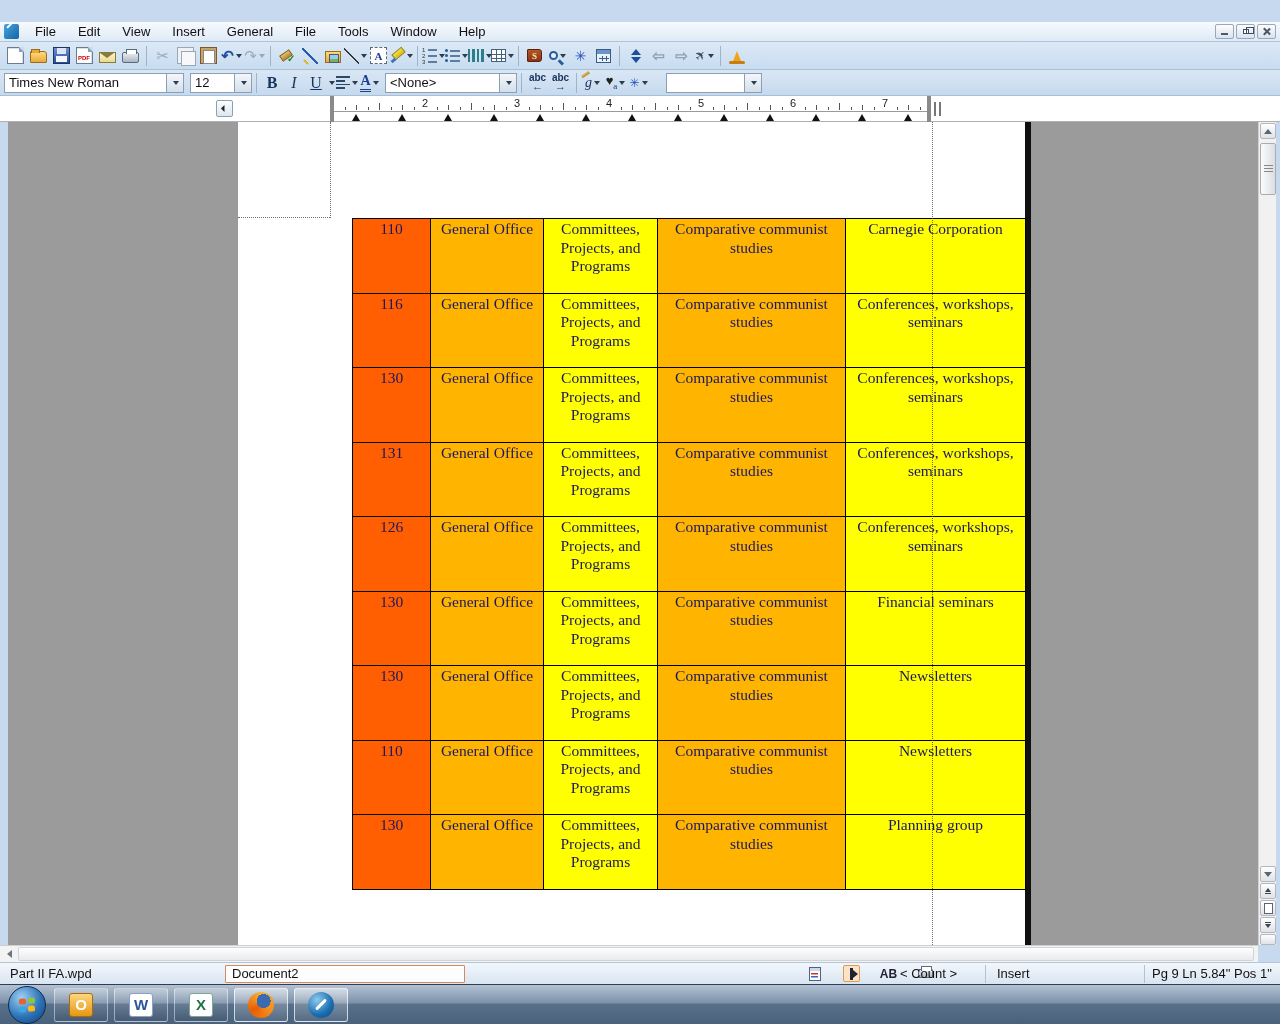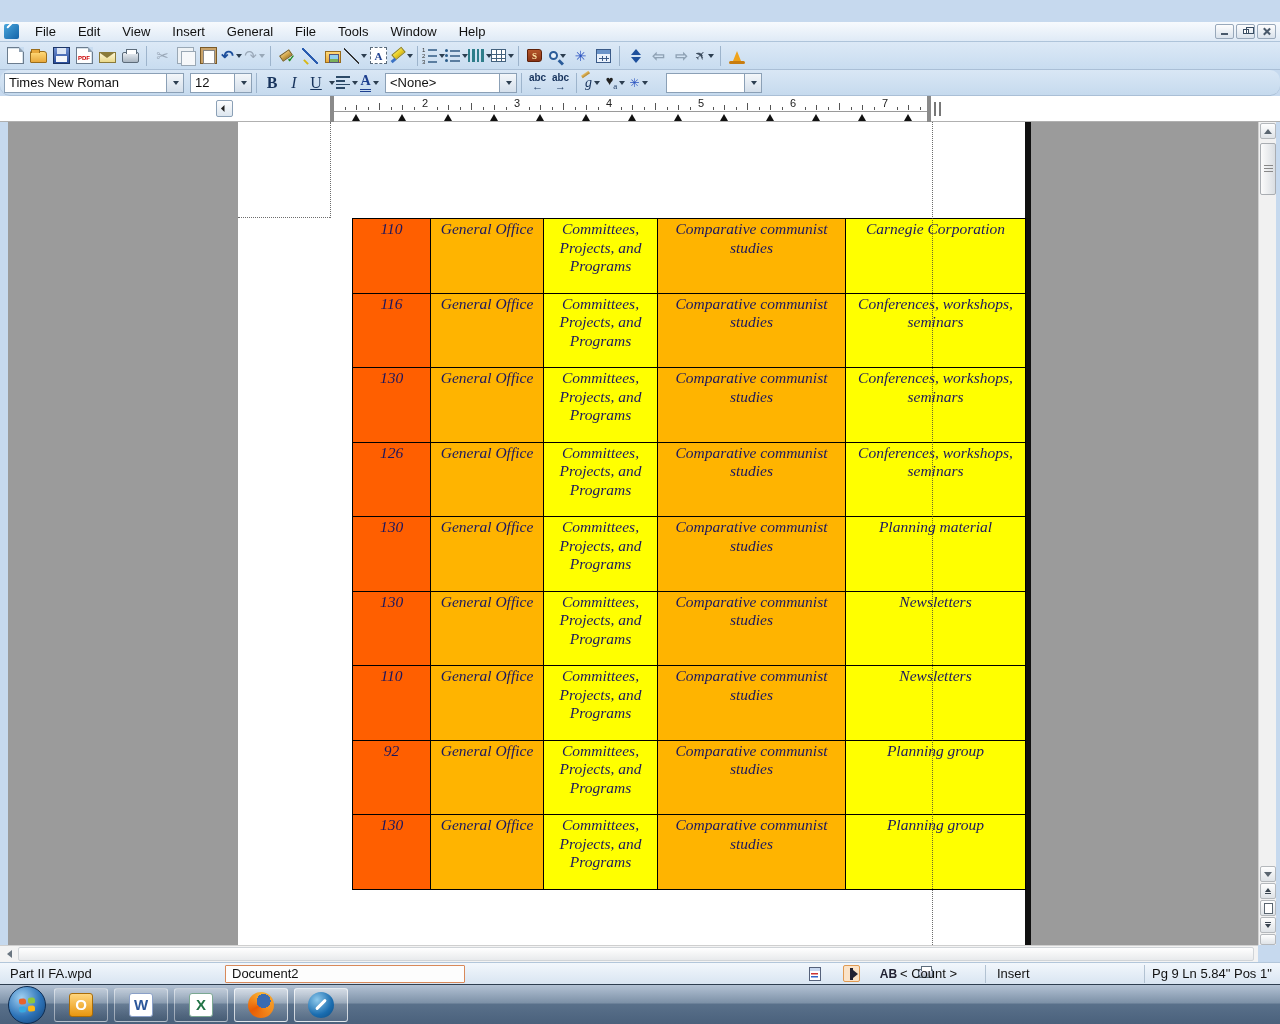--- a/index.html
+++ b/index.html
@@ -40,21 +40,21 @@
   .doc-btn .glyph-restore{ width:6px;height:5px; background:#fff;}
   .doc-btn .glyph-restore::before{ left:2px; top:-3px; width:6px; height:5px;}
   .doc-btn .glyph-x{ width:7px;height:7px;} .doc-btn .glyph-x::before,.doc-btn .glyph-x::after{ left:3px; top:-1px; width:1.6px; height:9px; background:#49596b;}
 
   
   #toolbar { position:absolute; left:0; top:42px; width:1280px; height:28px;
     background:linear-gradient(#dcE9f6,#c8dcf0); border-bottom:1px solid #aabfd6;
     display:flex; align-items:center; padding-left:4px; }
   #propbar { position:absolute; left:0; top:70px; width:1280px; height:26px;
     background:linear-gradient(#d9e7f5,#c6daee); border-bottom:1px solid #aabfd6;
-    display:flex; align-items:center; padding-left:4px;border-radius:10px; }
+    display:flex; align-items:center; padding-left:4px; }
   .tb-btn { width:23px; height:23px; display:flex; align-items:center; justify-content:center; border-radius:2px; position:relative; }
   .tb-sep { width:1px; height:20px; background:#9db4cc; margin:0 4px; }
   .dd { width:0;height:0;border-left:3px solid transparent;border-right:3px solid transparent;border-top:4px solid #2c3e50; margin-left:2px;}
   .dd.dis { border-top-color:#98a8b8; }
   .icon16 { width:17px; height:17px; position:relative; }
   .page-ic { background:#fff; border:1px solid #6b7c8e; box-shadow:inset -4px 4px 0 -3px #d7e2ea; }
   .page-ic::after{content:"";position:absolute;right:-1px;top:-1px;border-style:solid;border-width:0 5px 5px 0;border-color:transparent #c8dcf0 #8ea0b2 transparent;}
   .folder-ic { background:linear-gradient(#ffd978,#e8a93c); border:1px solid #9a6d1c; border-radius:1px 3px 1px 1px; margin-top:3px; height:12px; }
   .folder-ic::before{content:"";position:absolute;left:0;top:-3px;width:7px;height:3px;background:#e8a93c;border:1px solid #9a6d1c;border-bottom:none;}
   .floppy-ic { background:linear-gradient(#6f8fd0,#2a4d9b); border:1px solid #1c3566; }
@@ -140,21 +140,21 @@
   #ruler-ticks { position:absolute; left:0; top:0; width:100%; height:16px; border-bottom:1px solid #9a9a9a; }
   .tick { position:absolute; bottom:1px; width:1px; background:#555; }
   .ruler-num { position:absolute; top:1px; font-size:11px; color:#222; transform:translateX(-50%); font-family:"Liberation Sans",sans-serif;}
   #tabstrip { position:absolute; left:0; top:17px; width:100%; height:9px; }
   .tabstop { position:absolute; bottom:1px; width:0; height:0; border-left:4px solid transparent; border-right:4px solid transparent; border-bottom:7px solid #111; transform:translateX(-4px); }
   .ruler-edge { position:absolute; top:0; width:4px; height:26px; background:#8a8a8a; }
   #ruler-grip { position:absolute; left:598px; top:2px; width:7px; height:14px; border-left:2px solid #777; border-right:2px solid #777; }
 
   
   #main { position:absolute; left:0; top:122px; width:1280px; height:823px; background:#c6d9ee; }
-  #docview { position:absolute; left:8px; top:0; width:1250px; height:823px; background:#9b9b9b; overflow:hidden;font-style:italic; }
+  #docview { position:absolute; left:8px; top:0; width:1250px; height:823px; background:#9b9b9b; overflow:hidden; }
   #page { position:absolute; left:230px; top:0; width:787px; height:823px; background:#fff; }
   #page-shadow { position:absolute; left:1017px; top:0; width:6px; height:823px; background:#101010; }
   .guide-v { position:absolute; top:0; border-left:1px dotted rgba(60,60,60,.75); z-index:6; }
   .guide-h { position:absolute; border-top:1px dotted rgba(60,60,60,.75); z-index:6; }
 
   #doc-table { position:absolute; left:344px; top:96px; border-collapse:collapse; z-index:3;
     font-family:"Liberation Serif",serif; font-size:15.5px; line-height:18.5px; color:var(--cell-text,#1b1760); }
   #doc-table td { border:1.8px solid #000; vertical-align:top; text-align:center; padding:1px 2px 0 2px; height:74.5px; overflow:hidden; }
   #doc-table td.c1 { background:var(--c1,#ff5f00); width:78px; }
   #doc-table td.c2 { background:var(--c2,#ffb400); width:113px; }
@@ -596,53 +596,53 @@
               <td class="c5">Conferences, workshops, seminars</td>
             </tr>
             <tr>
               <td class="c1">130</td>
               <td class="c2">General Office</td>
               <td class="c3">Committees, Projects, and Programs</td>
               <td class="c4">Comparative communist studies</td>
               <td class="c5">Conferences, workshops, seminars</td>
             </tr>
             <tr>
+              <td class="c1">131</td>
+              <td class="c2">General Office</td>
+              <td class="c3">Committees, Projects, and Programs</td>
+              <td class="c4">Comparative communist studies</td>
+              <td class="c5">Conferences, workshops, seminars</td>
+            </tr>
+            <tr>
               <td class="c1">126</td>
               <td class="c2">General Office</td>
               <td class="c3">Committees, Projects, and Programs</td>
               <td class="c4">Comparative communist studies</td>
               <td class="c5">Conferences, workshops, seminars</td>
             </tr>
             <tr>
               <td class="c1">130</td>
               <td class="c2">General Office</td>
               <td class="c3">Committees, Projects, and Programs</td>
               <td class="c4">Comparative communist studies</td>
-              <td class="c5">Planning material</td>
+              <td class="c5">Financial seminars</td>
             </tr>
             <tr>
               <td class="c1">130</td>
               <td class="c2">General Office</td>
               <td class="c3">Committees, Projects, and Programs</td>
               <td class="c4">Comparative communist studies</td>
               <td class="c5">Newsletters</td>
             </tr>
             <tr>
               <td class="c1">110</td>
               <td class="c2">General Office</td>
               <td class="c3">Committees, Projects, and Programs</td>
               <td class="c4">Comparative communist studies</td>
               <td class="c5">Newsletters</td>
-            </tr>
-            <tr>
-              <td class="c1">92</td>
-              <td class="c2">General Office</td>
-              <td class="c3">Committees, Projects, and Programs</td>
-              <td class="c4">Comparative communist studies</td>
-              <td class="c5">Planning group</td>
             </tr>
             <tr>
               <td class="c1">130</td>
               <td class="c2">General Office</td>
               <td class="c3">Committees, Projects, and Programs</td>
               <td class="c4">Comparative communist studies</td>
               <td class="c5">Planning group</td>
             </tr>
           </tbody>
       </table>

